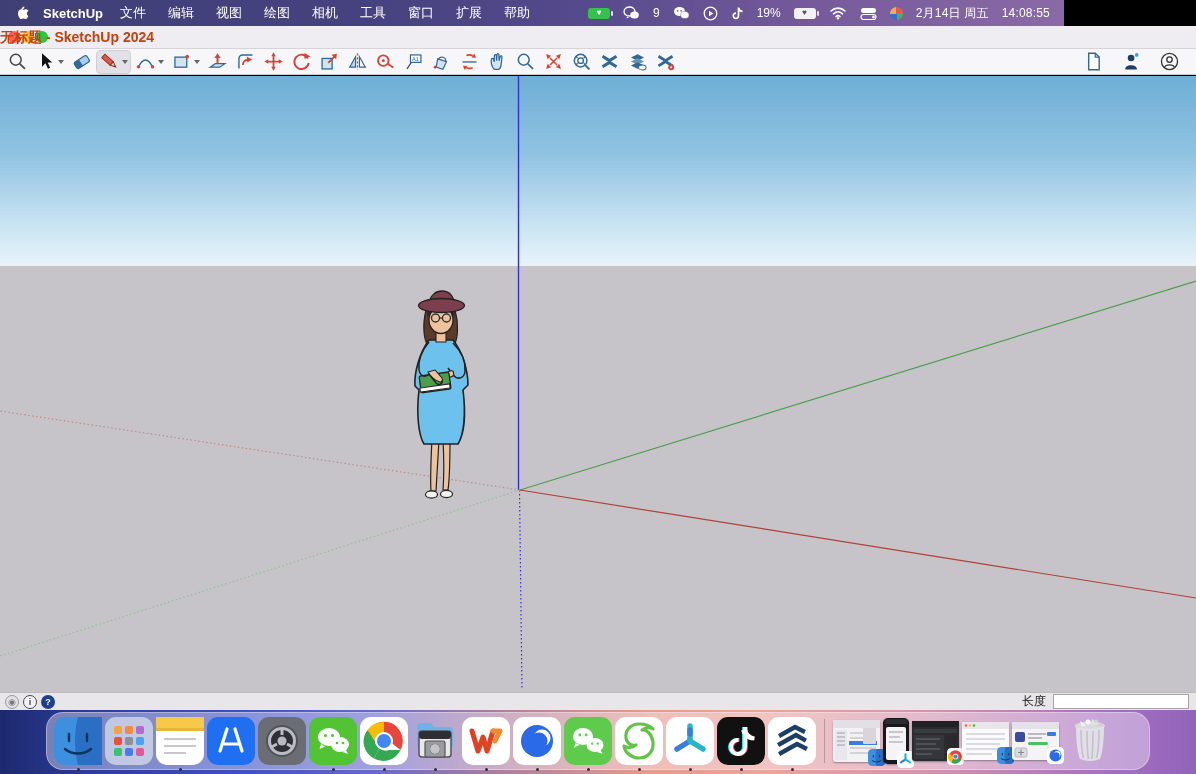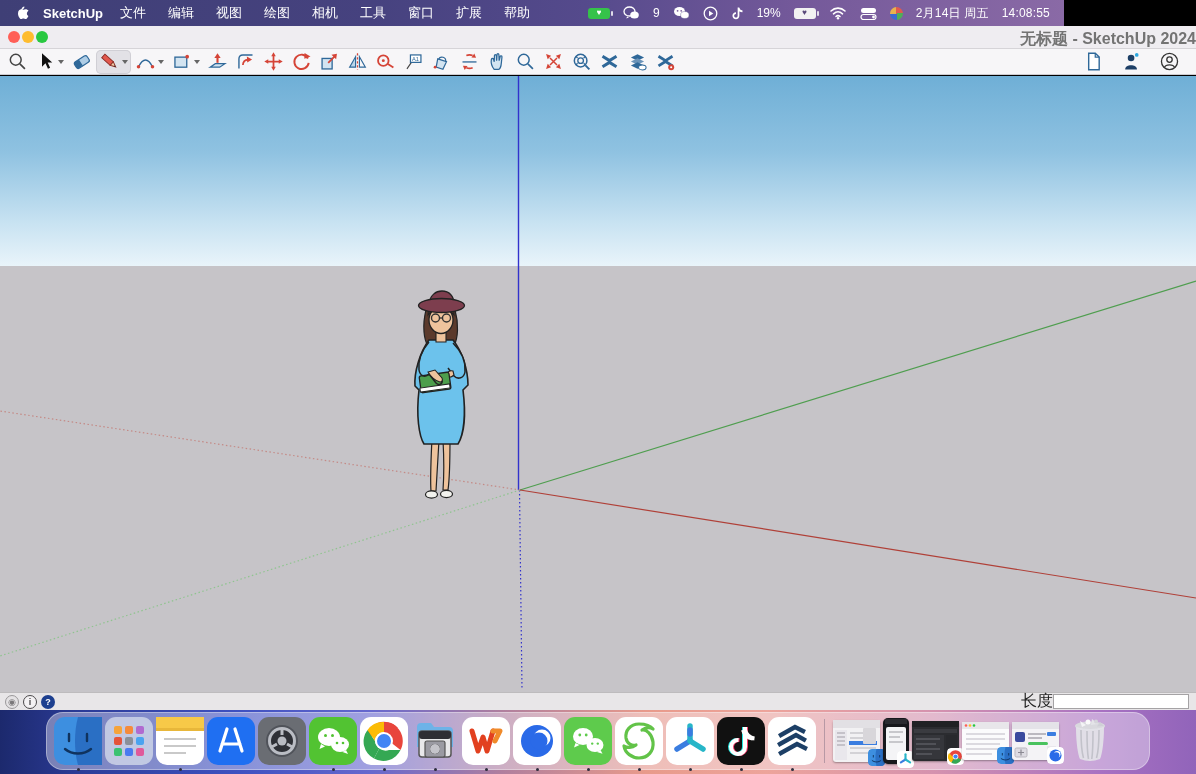--- a/index.html
+++ b/index.html
@@ -16,21 +16,21 @@
   .mb-ic{display:inline-flex;align-items:center}
   .batt{width:22px;height:11px;border-radius:3px;position:relative;display:inline-flex;align-items:center;justify-content:center}
   .batt:after{content:"";position:absolute;right:-3px;top:3px;width:2px;height:5px;background:rgba(255,255,255,.8);border-radius:1px}
   .batt.green{background:#35c24a}
   .batt.white{background:#f2f2f2}
   .heart{font-size:8px;line-height:1}
   .clockdate{letter-spacing:.2px}
   
   #titlebar{position:absolute;top:26px;left:0;width:1196px;height:22px;background:#efedf1;border-bottom:1px solid #d6d4d8;}
   .tl{position:absolute;top:5px;width:12px;height:12px;border-radius:50%}
-  #titlebar .title{position:absolute;left:0;right:0;top:3px;text-align:right;font-size:16px;font-weight:700;color:#737373}
+  #titlebar .title{position:absolute;left:0;right:0;top:3px;text-align:left;font-size:14px;font-weight:700;color:#c2410c}
   
   #toolbar{position:absolute;top:49px;left:0;width:1196px;height:26px;background:#f7f6f8;border-bottom:1px solid #cccbd0;
     display:flex;align-items:center;padding-left:4px;box-sizing:border-box}
   .tool{height:24px;display:flex;align-items:center;padding:0 3px;border-radius:5px;margin-right:1px}
   .tool svg{width:21px;height:21px}
   .tool.sel{background:#e2e1e6;box-shadow:inset 0 0 0 1px #d0cfd5}
   .caret{width:0;height:0;border-left:3px solid transparent;border-right:3px solid transparent;border-top:4px solid #666;margin-left:2px}
   #toolbar .spacer{flex:1}
   #toolbar .rgt{display:flex;align-items:center;gap:10px;padding-right:12px}
   
@@ -42,21 +42,21 @@
   #axes{top:0;left:0}
   
   #statusbar{position:absolute;top:692px;left:0;width:1196px;height:18px;background:#e8e6e8;border-top:1px solid #bdbbbd;
     display:flex;align-items:center;font-size:11.5px;color:#1b1b1b;box-sizing:border-box;padding:0 5px}
   .sb-ic{width:14px;height:14px;border-radius:50%;margin-right:4px;display:inline-flex;align-items:center;justify-content:center;
     font-size:9px;font-weight:700;box-sizing:border-box}
   .sb-geo{background:#e4e2e4;border:1px solid #9a989a;color:#7a787a}
   .sb-info{background:#f4f2f4;border:1.4px solid #4a484a;color:#4a484a}
   .sb-help{background:#1d3f8f;color:#fff}
   #statusbar .hint{margin-left:5px}
-  #statusbar .vcb-label{margin-left:auto;font-size:16px;color:#222}
+  #statusbar .vcb-label{margin-left:auto;margin-right:7px;font-size:12px;color:#222}
   #statusbar input{width:128px;height:13px;border:1px solid #a5a3a5;background:#fff;font-size:10px;padding:0 3px;margin-right:2px}
   
   #deskbottom{position:absolute;top:710px;left:0;width:1196px;height:64px;
     background:linear-gradient(90deg,#1c296d 0%,#2c3c99 7%,#3f51c1 20%,#6668ce 31%,#b07f9e 42%,#e89a8b 54%,#eda49b 64%,#d592ae 78%,#a871c2 92%,#9164ba 100%)}
   #dock{position:absolute;left:46px;top:712px;width:1104px;height:58px;box-sizing:border-box;
     background:rgba(248,246,252,.40);border:1px solid rgba(255,255,255,.35);border-radius:17px;
     display:flex;align-items:center;padding:0 7px;gap:3px}
   .dk{width:48px;height:48px;border-radius:11px;position:relative;flex:0 0 auto;display:flex;align-items:center;justify-content:center;overflow:visible}
   .dk svg{width:48px;height:48px;display:block}
   .dot{position:absolute;left:50%;bottom:-6px;width:3px;height:3px;margin-left:-1px;border-radius:50%;background:#2e2e3e}

